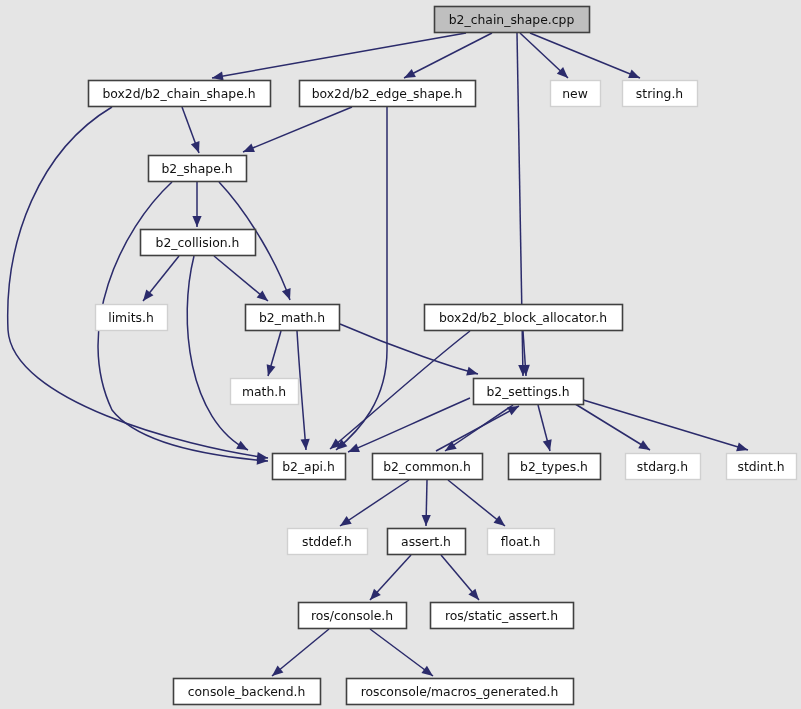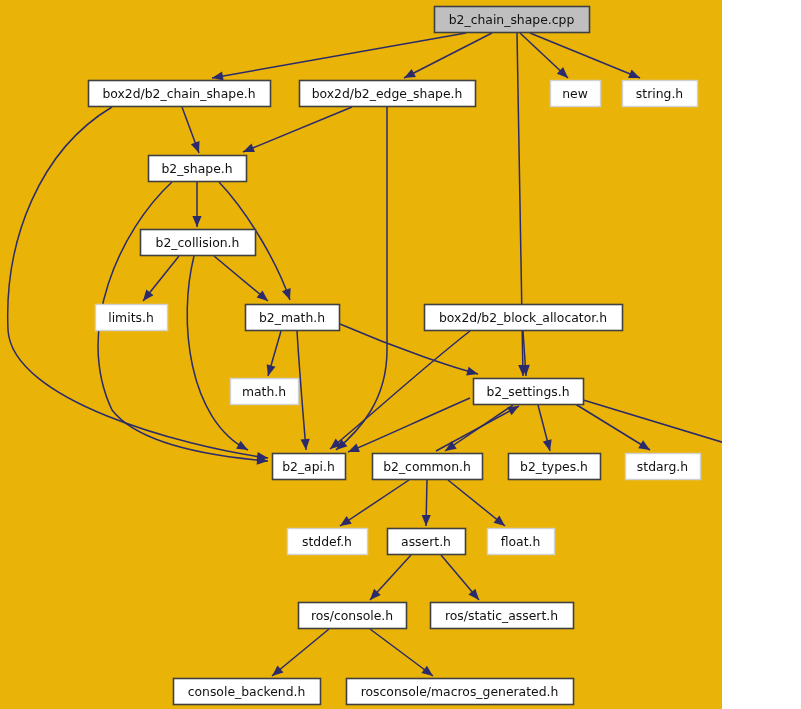--- a/index.html
+++ b/index.html
@@ -1,17 +1,17 @@
 <!DOCTYPE html>
 <html><head>
 <meta charset="utf-8">
 <style>
   html,body{margin:0;padding:0;background:#ffffff;}
   body{font-family:"DejaVu Sans","Liberation Sans",sans-serif;}
-  #graph-root{position:relative;width:722px;height:709px;background:#eab308;overflow:hidden;}
+  #graph-root{position:relative;width:801px;height:709px;background:#e5e5e5;overflow:hidden;}
   svg#graph-svg{position:absolute;left:0;top:0;width:801px;height:709px;display:block;}
   .node-rect{fill:#ffffff;stroke-width:1.4px;}
   .node-rect.kind-root{fill:#bfbfbf;stroke:#404040;stroke-width:1.6px;}
   .node-rect.kind-project{fill:#ffffff;stroke:#404040;stroke-width:1.6px;}
   .node-rect.kind-system{fill:#ffffff;stroke:#d0d0d0;stroke-width:1.4px;}
   .node-label{font-family:"DejaVu Sans","Liberation Sans",sans-serif;font-size:12.4px;fill:#111111;
     text-anchor:middle;dominant-baseline:middle;}
   .edge-path{fill:none;stroke:#2b2b6b;stroke-width:1.5px;}
   .edge-head{fill:#2b2b6b;stroke:none;}
 </style>

